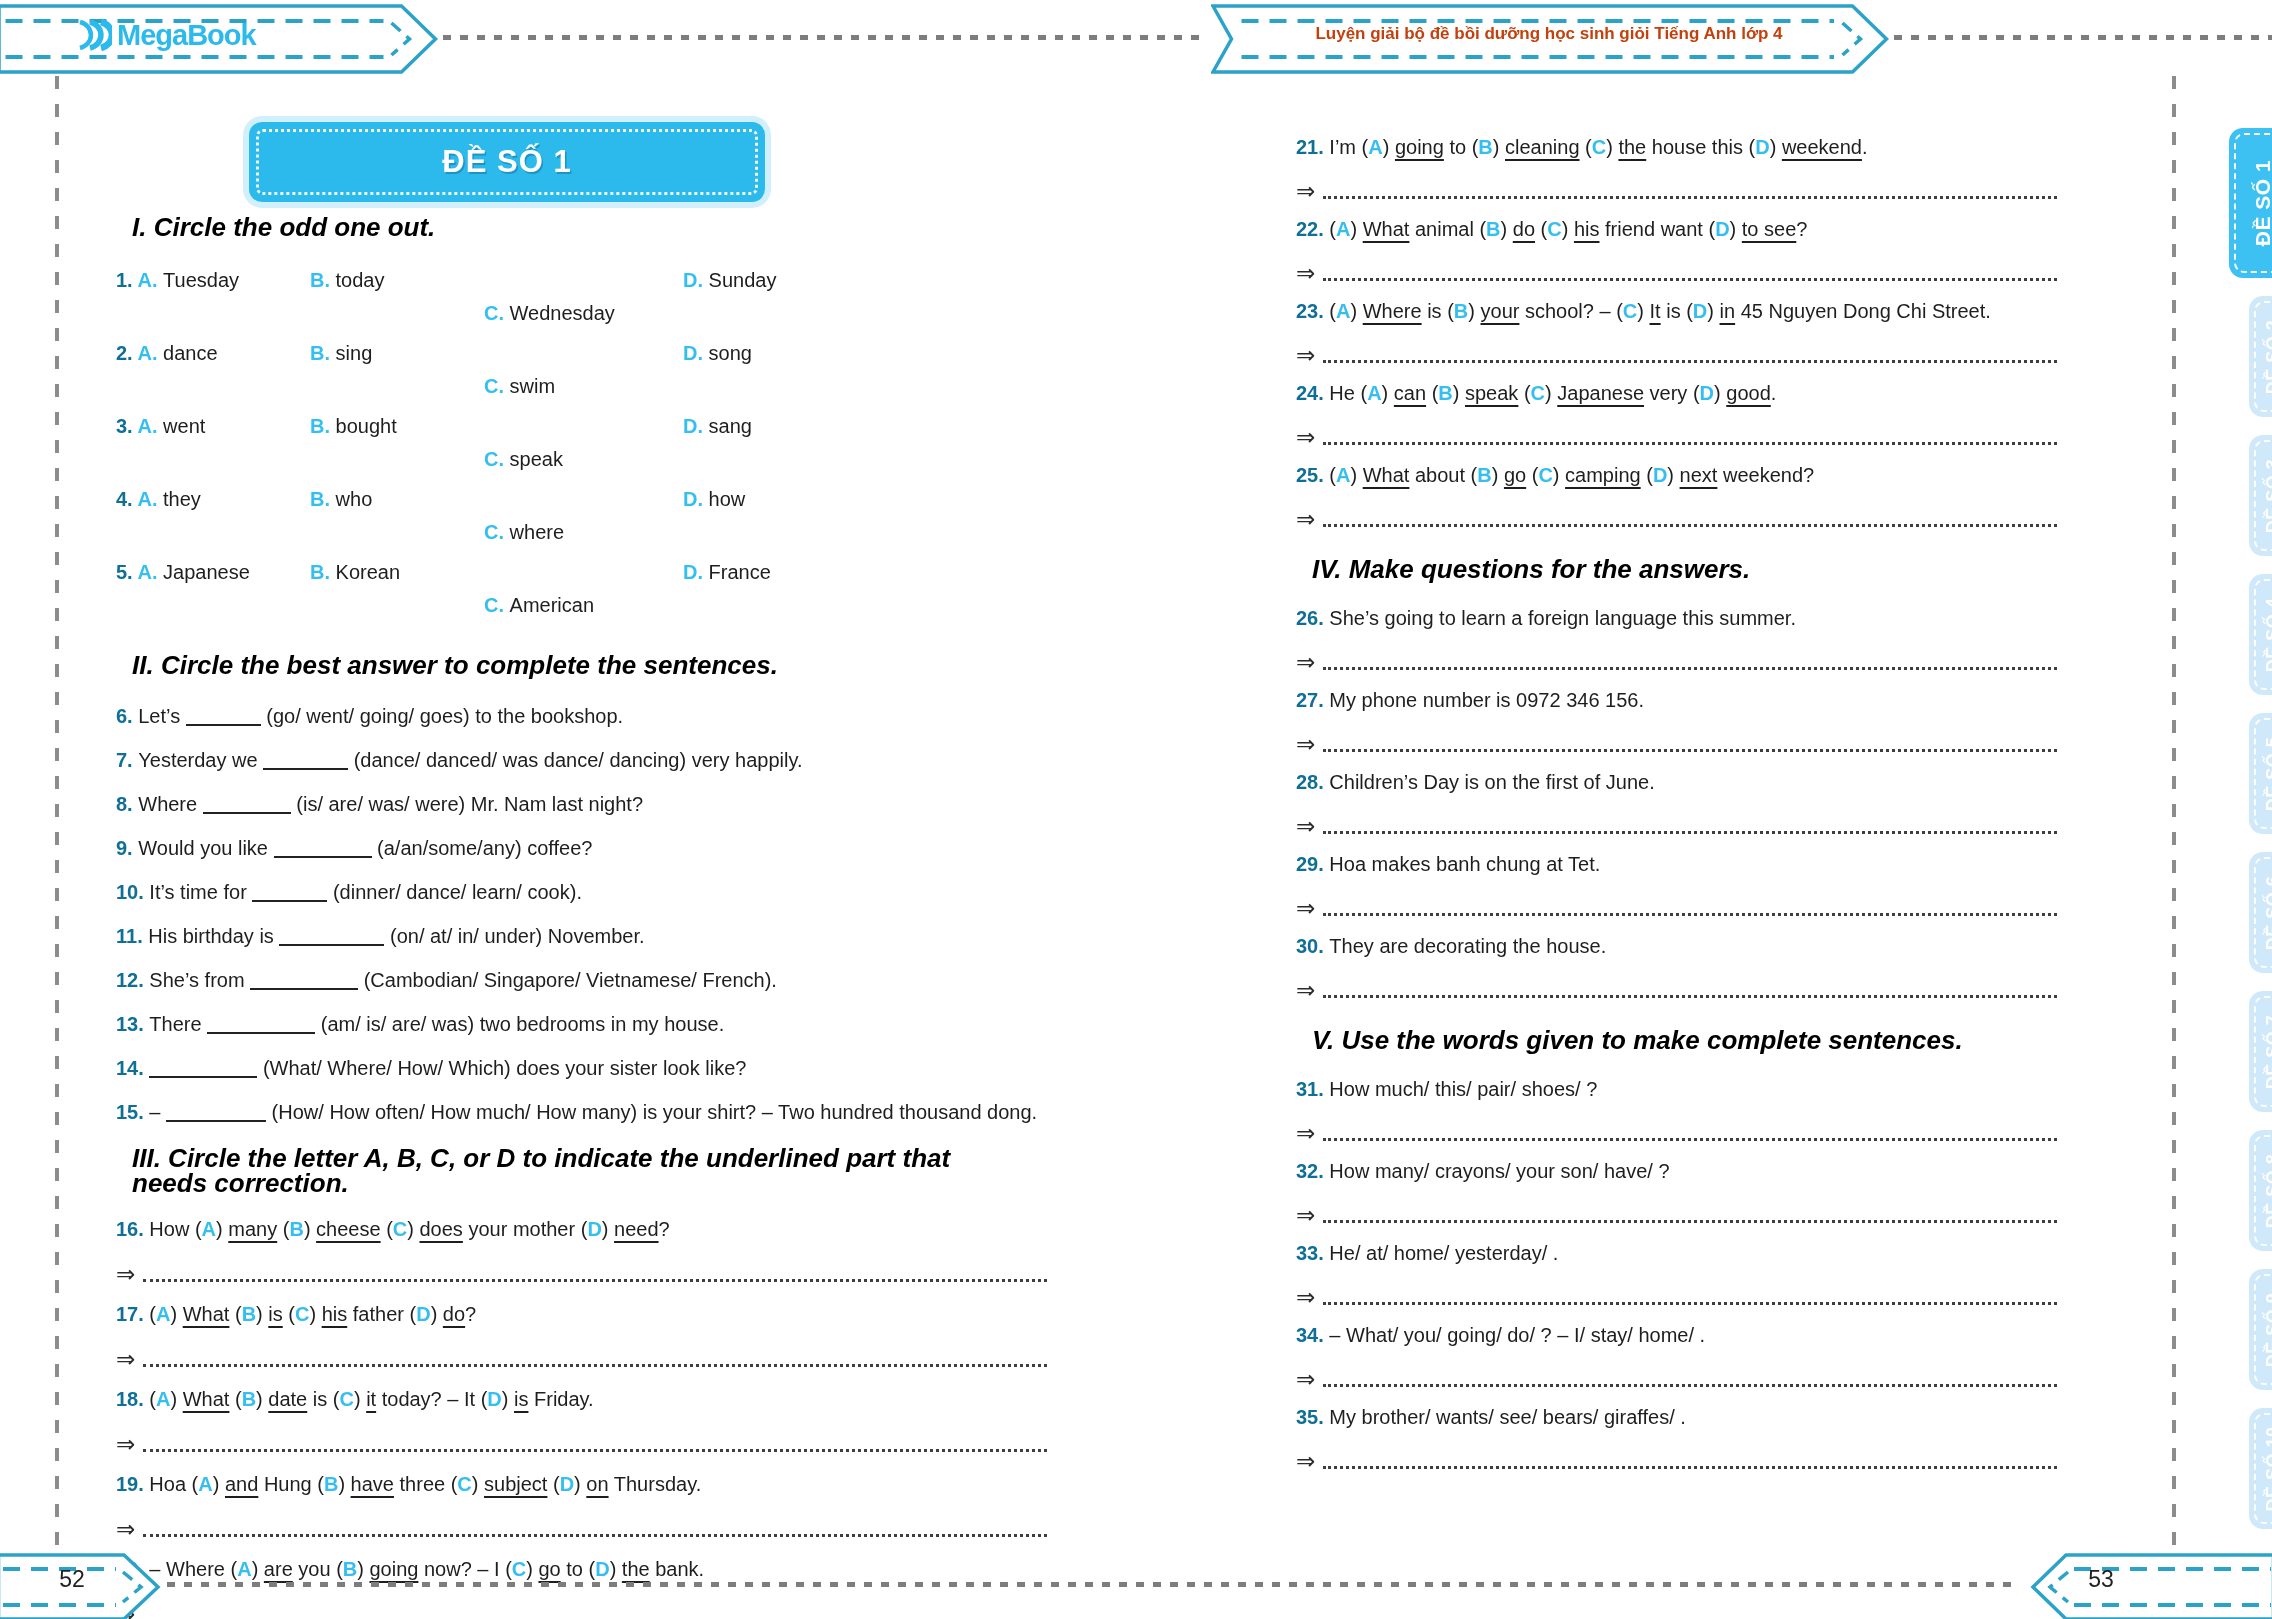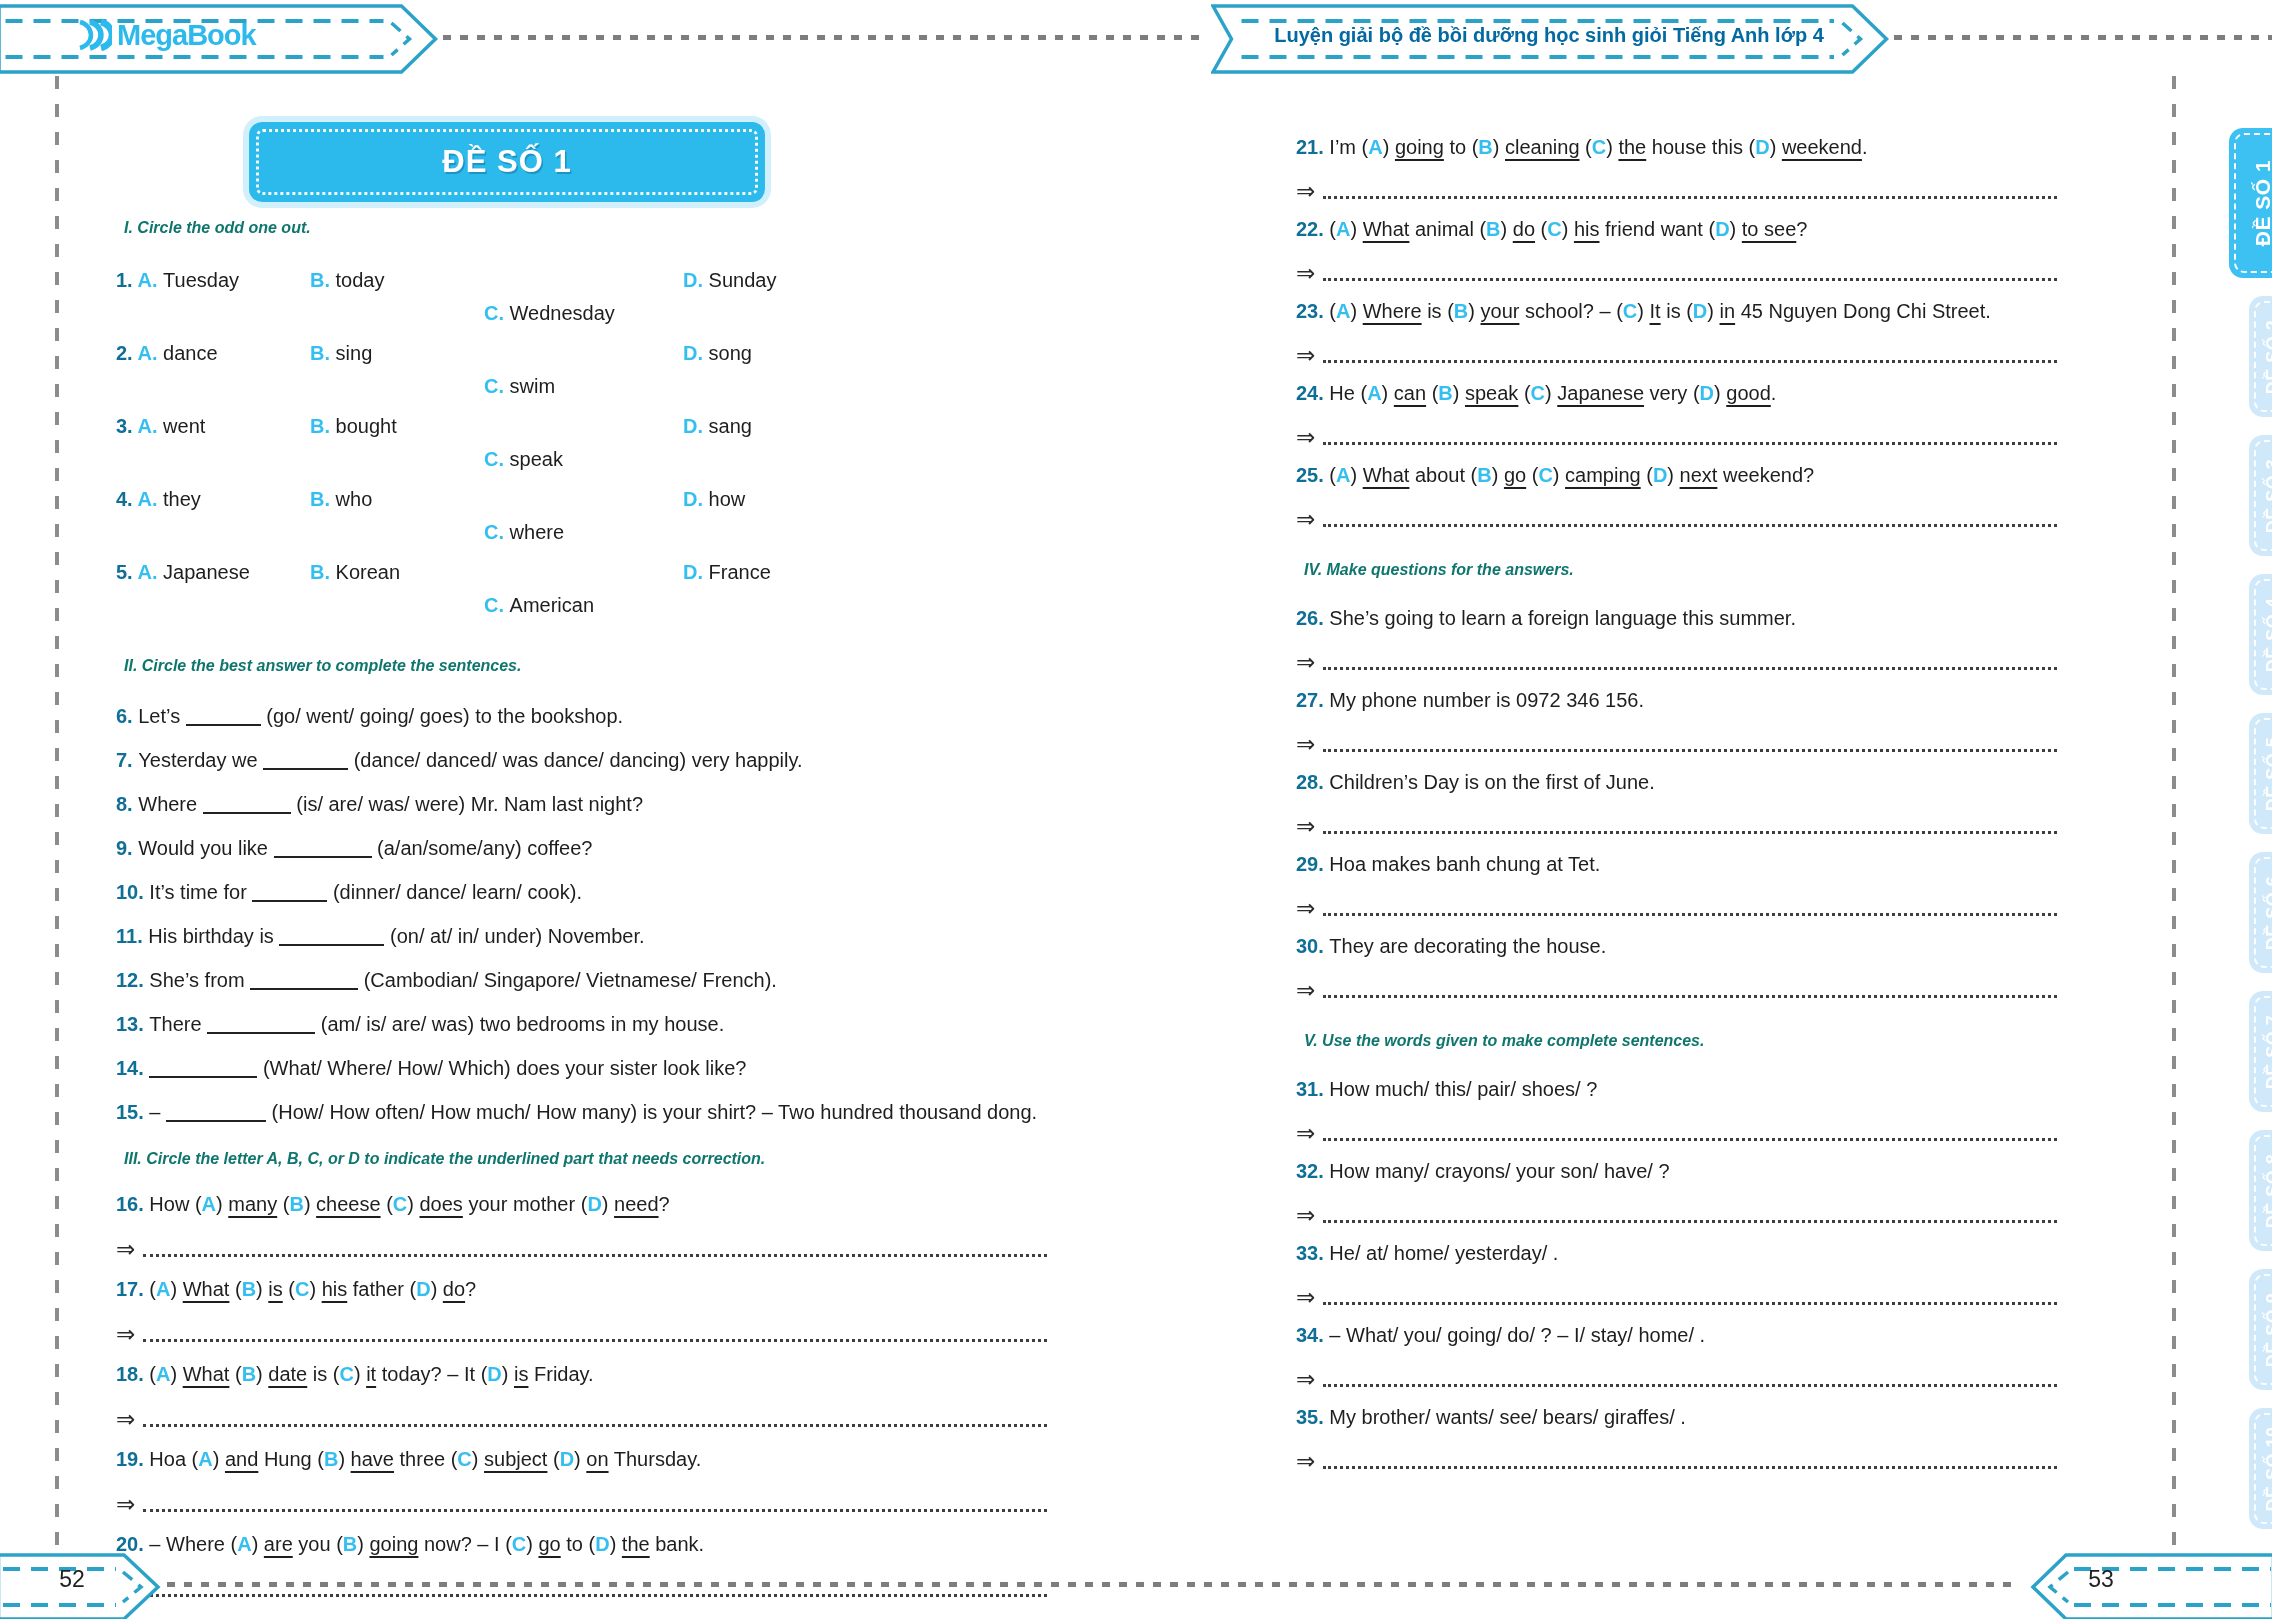--- a/index.html
+++ b/index.html
@@ -11,35 +11,35 @@
          background:repeating-linear-gradient(180deg,#8c8c8c 0 13px,transparent 13px 28px);}
   .hdots{position:absolute;height:4.5px;
          background:repeating-linear-gradient(90deg,#7d7d7d 0 8px,transparent 8px 17px);}
 
   .ribbon{position:absolute;}
 
   .logo-wrap{position:absolute;left:75px;top:18px;display:flex;align-items:center;gap:5px;}
   .logo-text{font-size:29px;font-weight:bold;color:#2cb9ec;letter-spacing:-1px;line-height:34px;}
 
   .head-title{position:absolute;left:1236px;top:24px;width:626px;text-align:center;
-              font-size:20px;font-weight:bold;color:#0369a1;}
+              font-size:17px;font-weight:bold;color:#c2410c;}
 
   .badge{position:absolute;left:249px;top:122px;width:516px;height:80px;background:#2cb9ec;
          border-radius:13px;box-shadow:0 0 0 6px rgba(44,185,236,.22);
          display:flex;align-items:center;justify-content:center;}
   .badge::after{content:"";position:absolute;inset:7px;border:3px dotted rgba(255,255,255,.95);
                 border-radius:7px;pointer-events:none;}
   .badge-label{color:#fff;font-size:31px;font-weight:bold;letter-spacing:1px;
                text-shadow:1.5px 2px 0 rgba(10,104,146,.45);}
 
   .page{position:absolute;}
   .page-left{left:116px;top:215px;width:931px;}
   .page-right{left:1296px;top:134px;width:761px;}
 
-  .shead{color:#0f766e;font-weight:bold;font-style:italic;font-size:16px;line-height:25px;margin:27px 8px 23px;}
+  .shead{color:#000000;font-weight:bold;font-style:italic;font-size:26px;line-height:25px;margin:27px 16px 23px;}
   .page-left .shead:first-child{margin-top:0;margin-bottom:28px;}
   .page-left .shead.s2{margin-top:35px;margin-bottom:25px;}
   .page-left .shead.s3{margin-top:20px;margin-bottom:20px;}
 
   .grow{display:flex;font-size:20px;line-height:25px;margin-bottom:15px;}
   .gc{white-space:nowrap;}
   .gc0{width:194px;}.gc1{width:174px;}.gc2{width:199px;margin-top:33px;}.gc3{flex:1;}
 
   .qnum{color:#0f6f96;font-weight:bold;}
   .ltr{color:#35bff0;font-weight:bold;}

